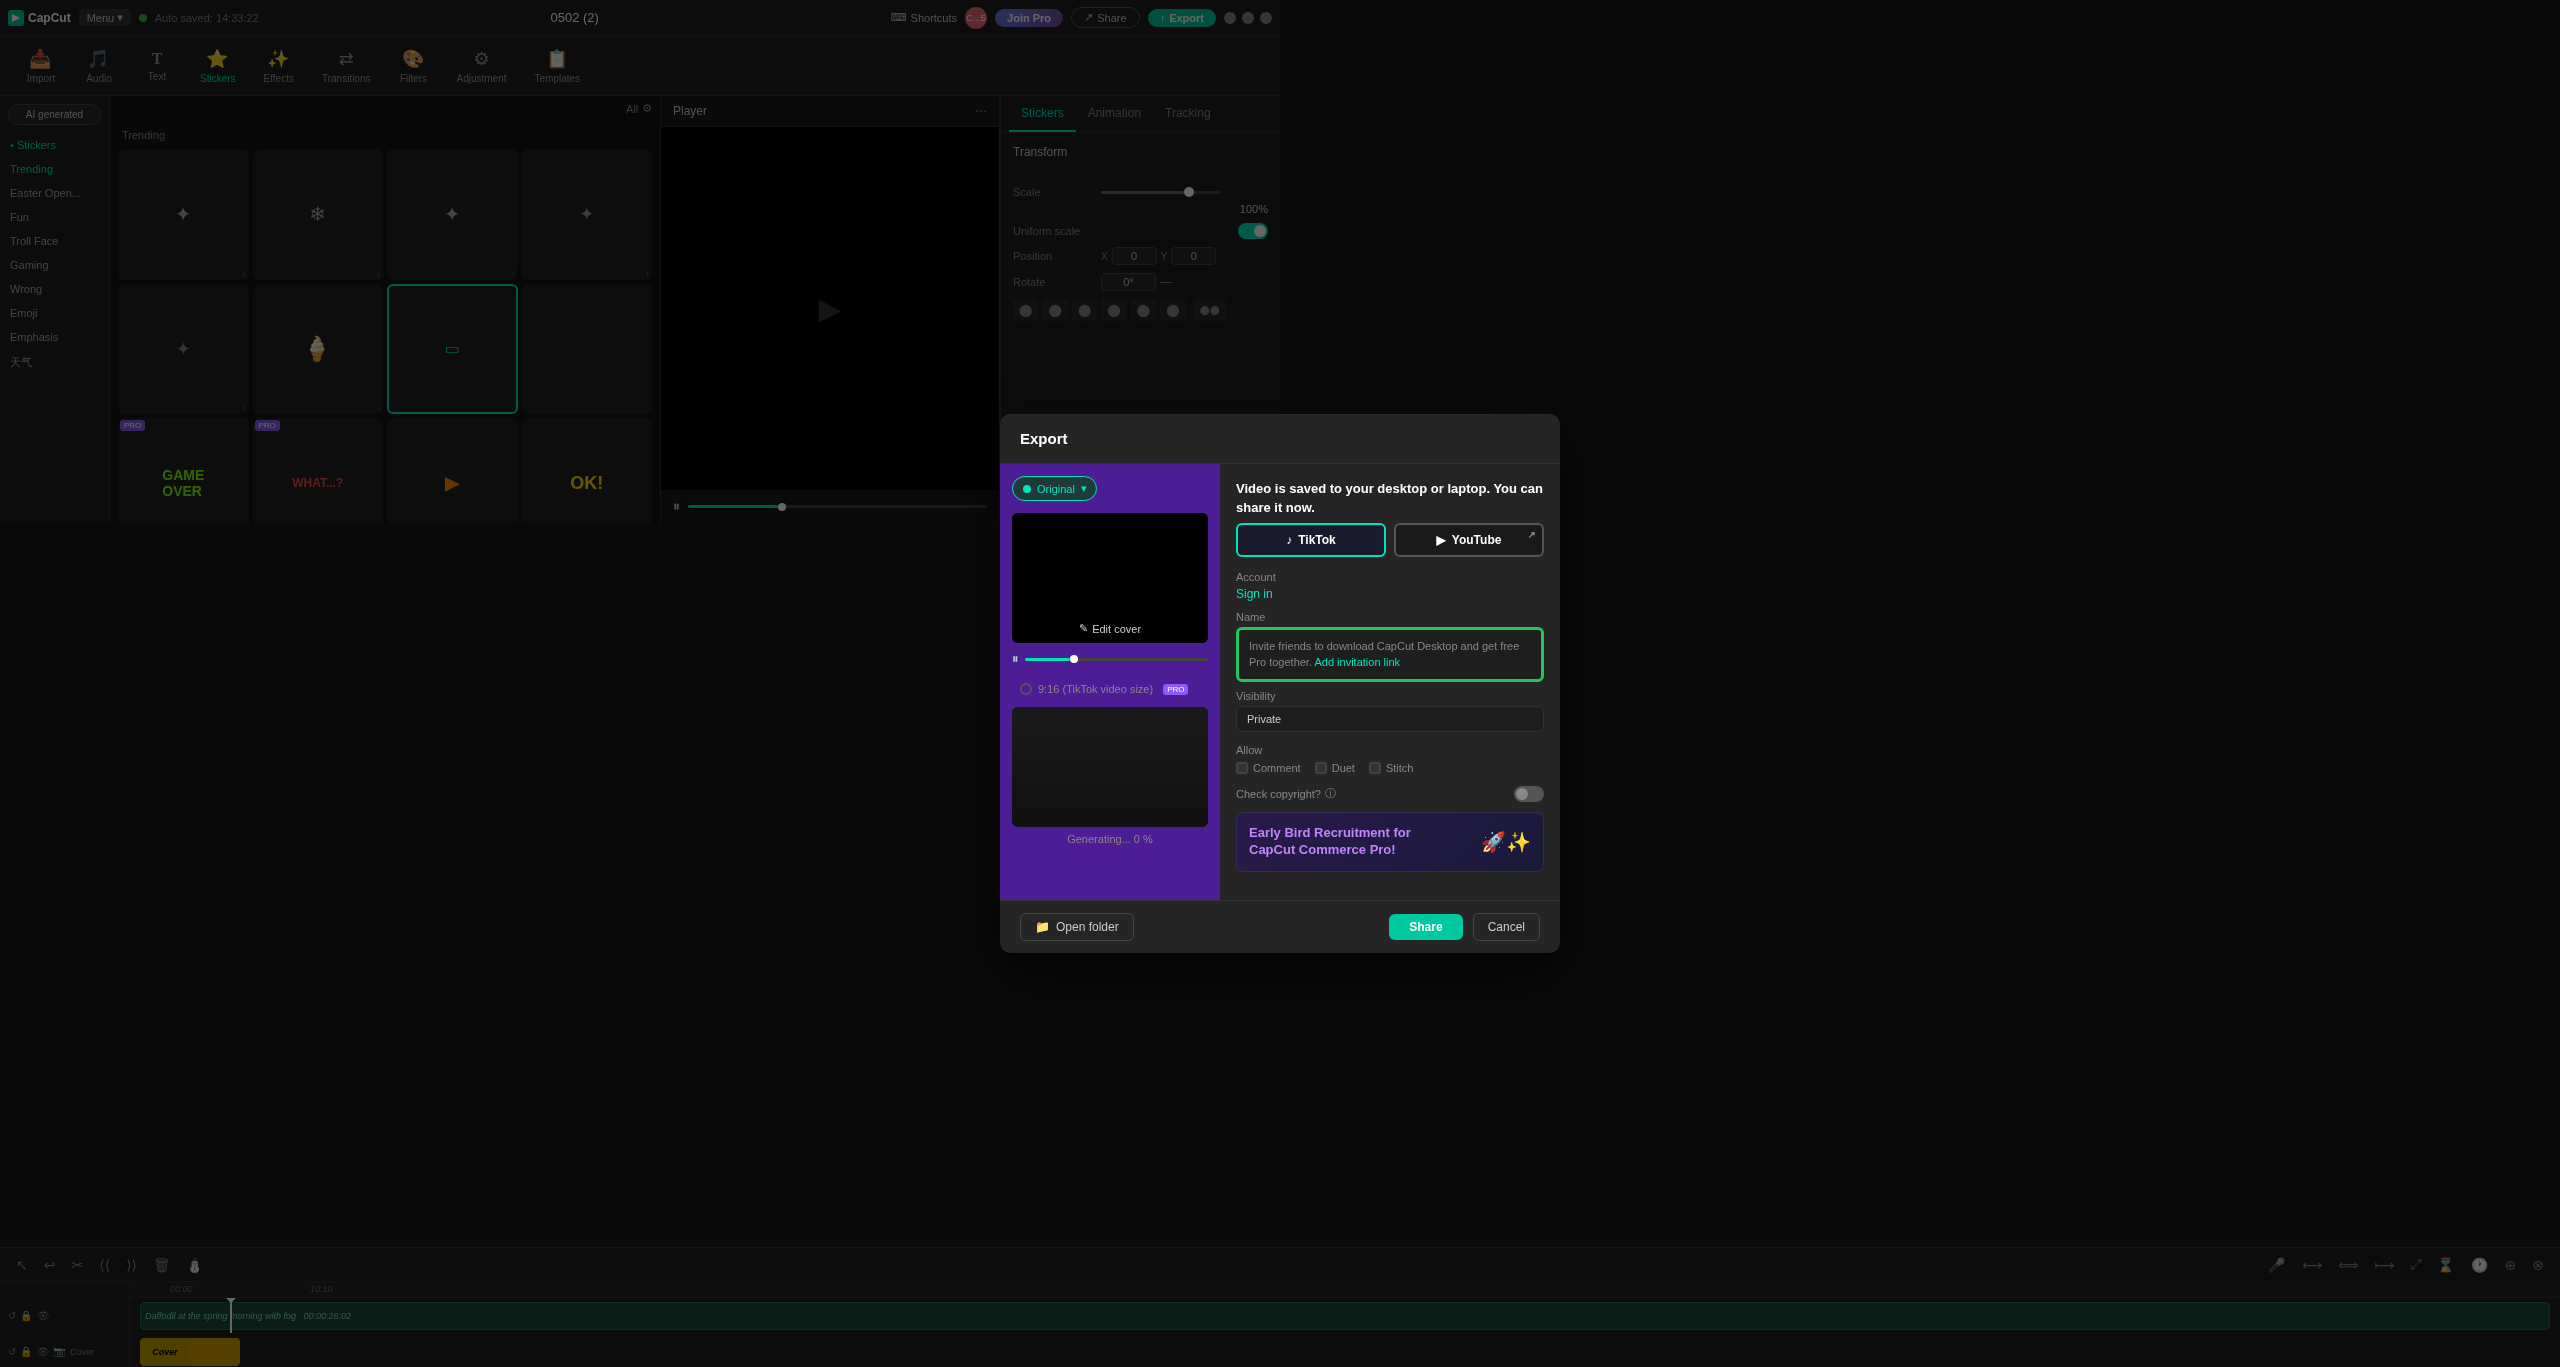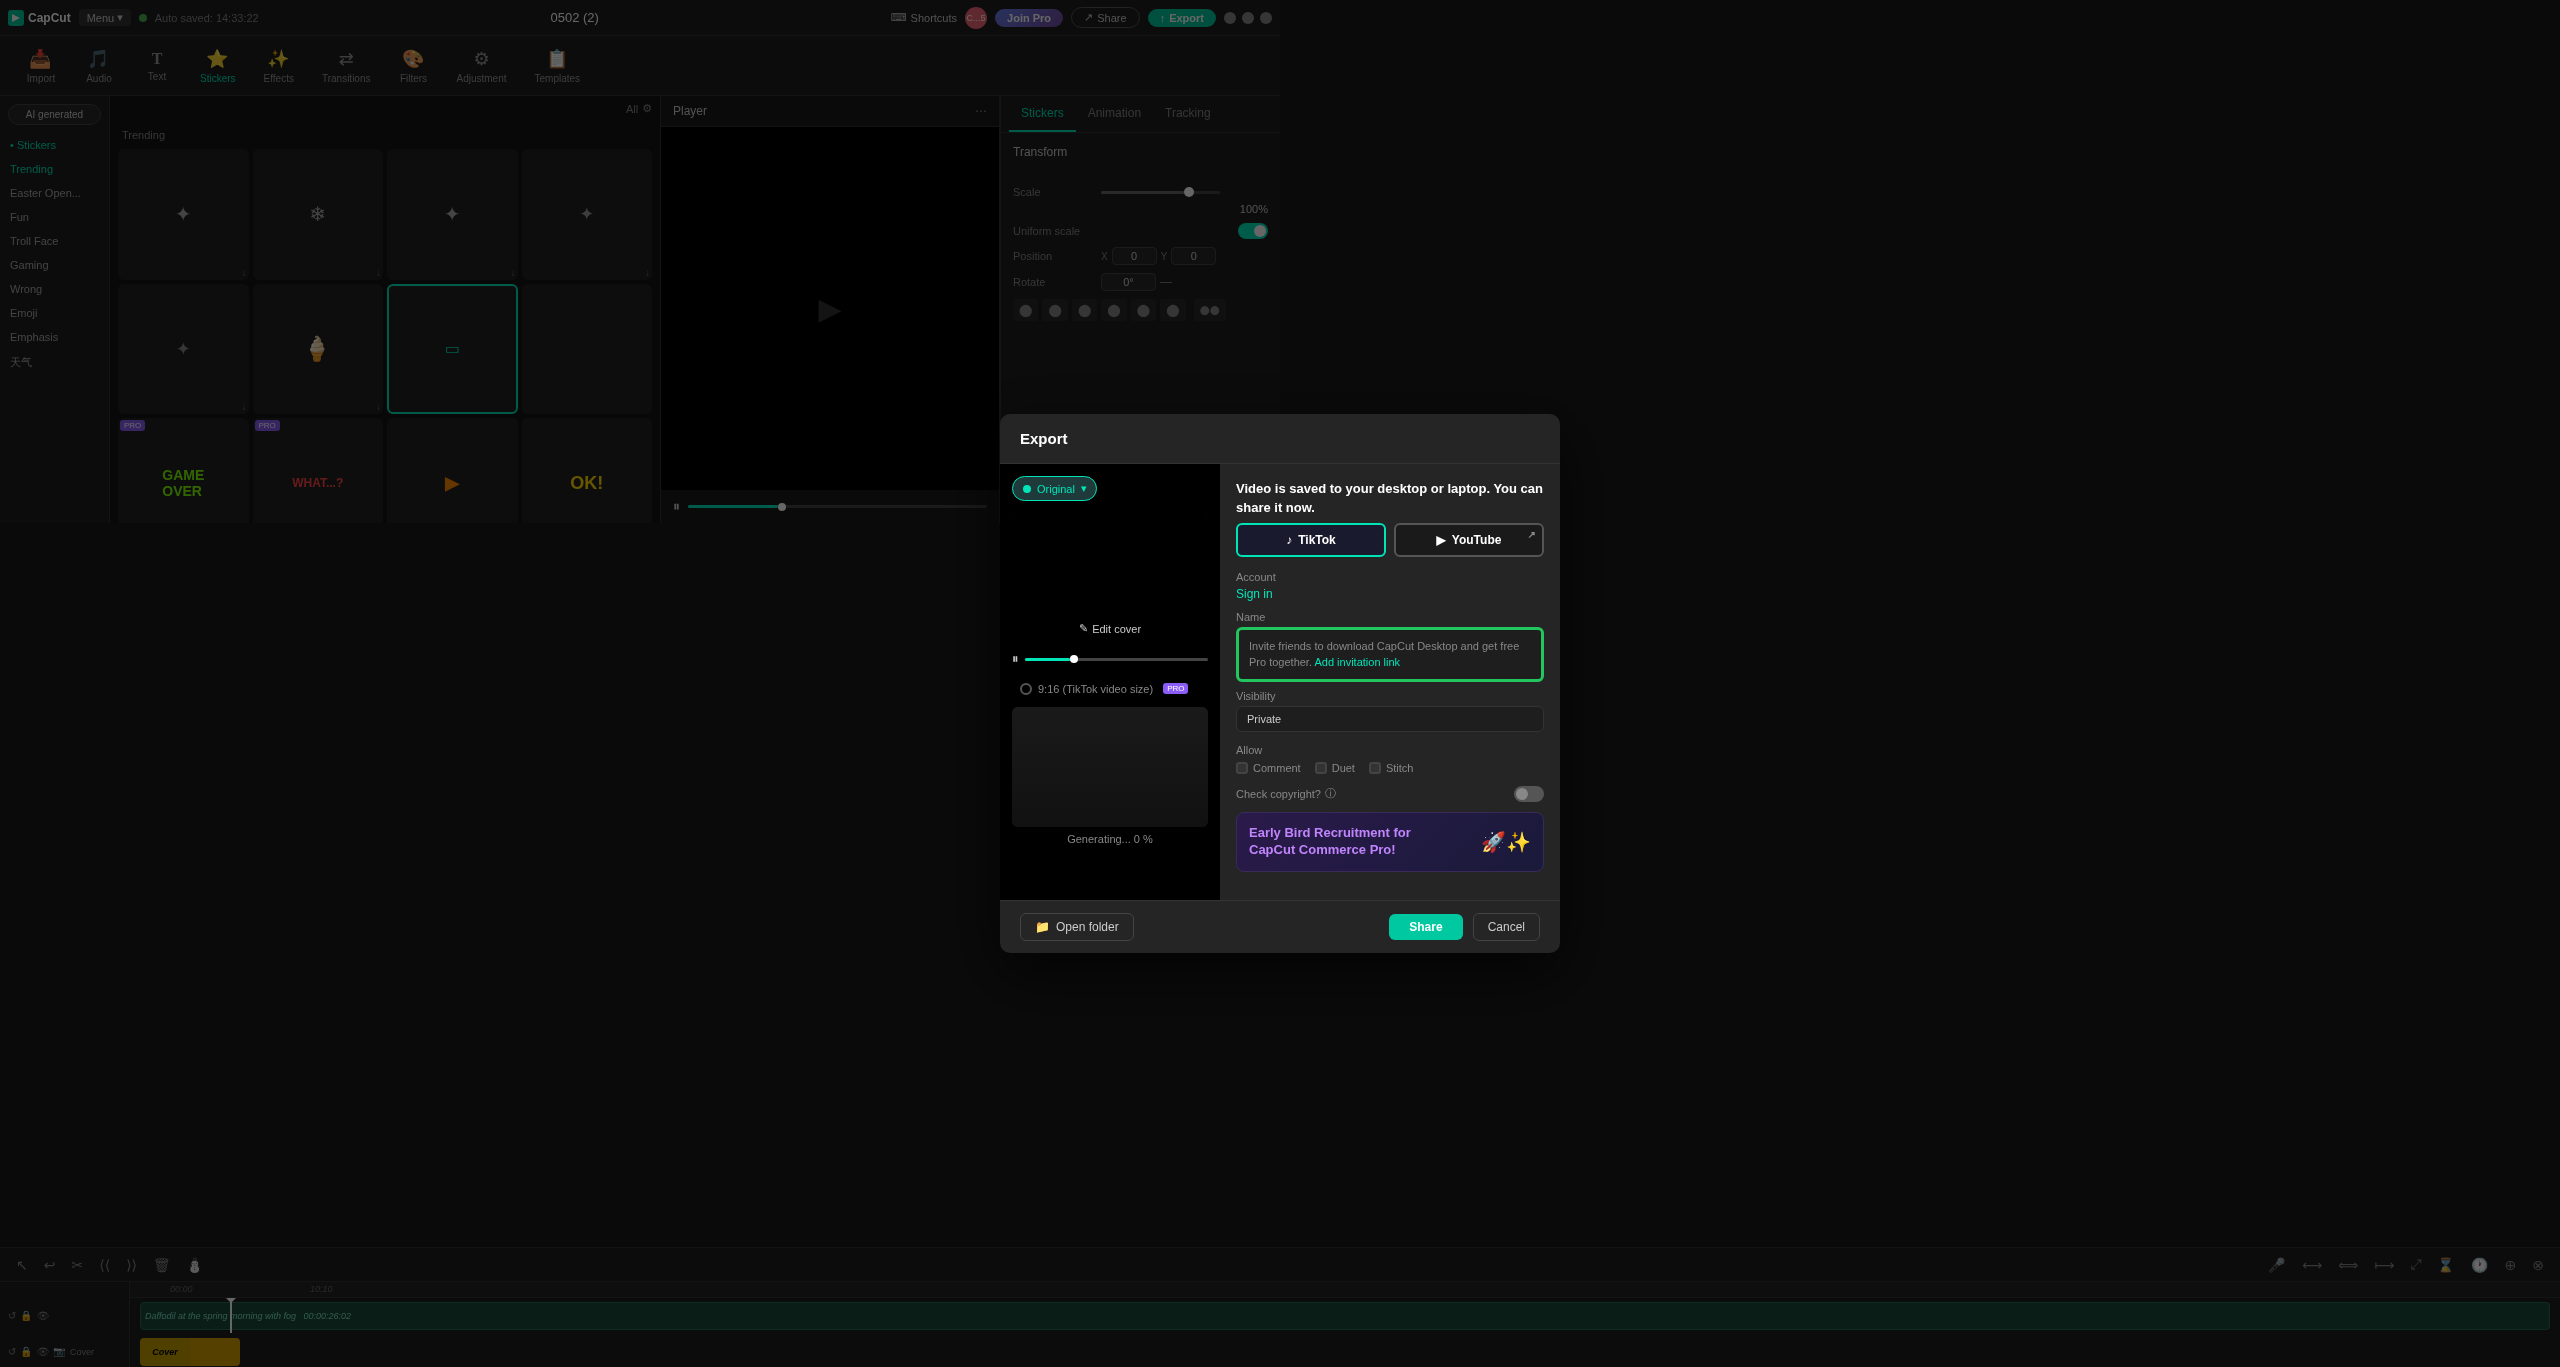--- a/index.html
+++ b/index.html
@@ -279,21 +279,21 @@
     .modal-header {
       padding: 16px 20px;
       font-size: 15px;
       font-weight: 600;
       color: #fff;
       border-bottom: 1px solid #333;
     }
     .modal-body { display: flex; gap: 0; }
     .modal-left {
       width: 220px;
-      background: #000000;
+      background: #4c1d95;
       padding: 12px;
       flex-shrink: 0;
     }
     .modal-right { flex: 1; padding: 16px; }
 
     
     .format-tabs { display: flex; gap: 8px; margin-bottom: 12px; }
     .format-tab {
       display: flex; align-items: center; gap: 6px;
       padding: 5px 10px; border-radius: 16px; cursor: pointer;
@@ -323,21 +323,21 @@
       flex: 1; height: 3px; background: #444; border-radius: 2px; position: relative;
     }
     .mini-progress-fill { width: 25%; height: 100%; background: #00e5b8; border-radius: 2px; }
     .mini-progress-dot {
       width: 8px; height: 8px; background: #fff; border-radius: 50%;
       position: absolute; top: -2.5px; left: 25%;
     }
 
     
     .format-option {
-      display: flex; align-items: flex-start; gap: 6px;
+      display: flex; align-items: center; gap: 6px;
       padding: 6px 8px; border-radius: 6px; cursor: pointer;
       font-size: 11px; color: #888; margin-bottom: 2px;
     }
     .format-option .radio {
       width: 12px; height: 12px; border-radius: 50%; border: 2px solid #555;
       flex-shrink: 0;
     }
 
     
     .share-title {

